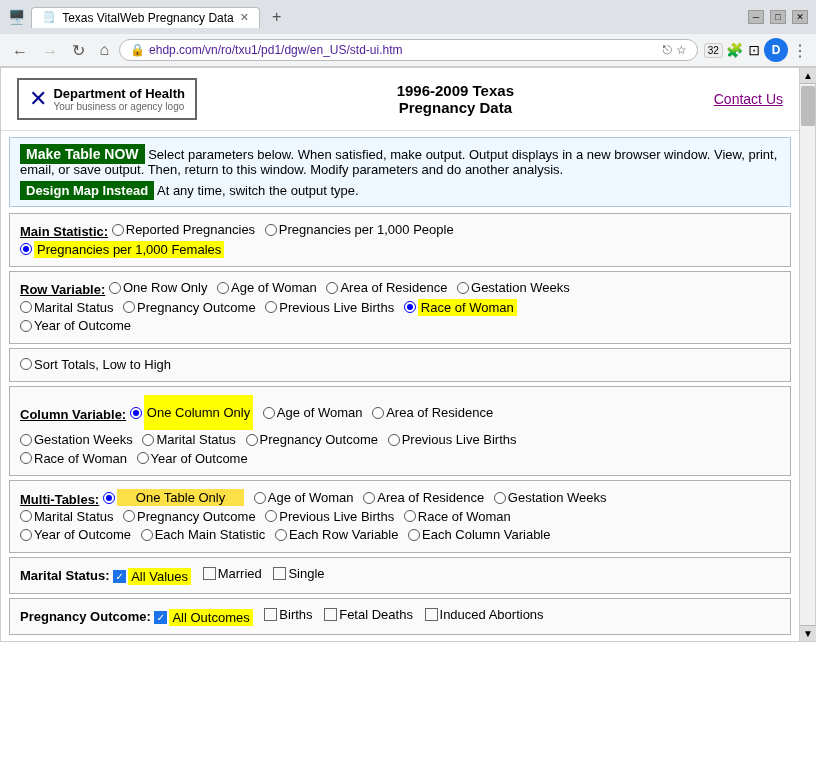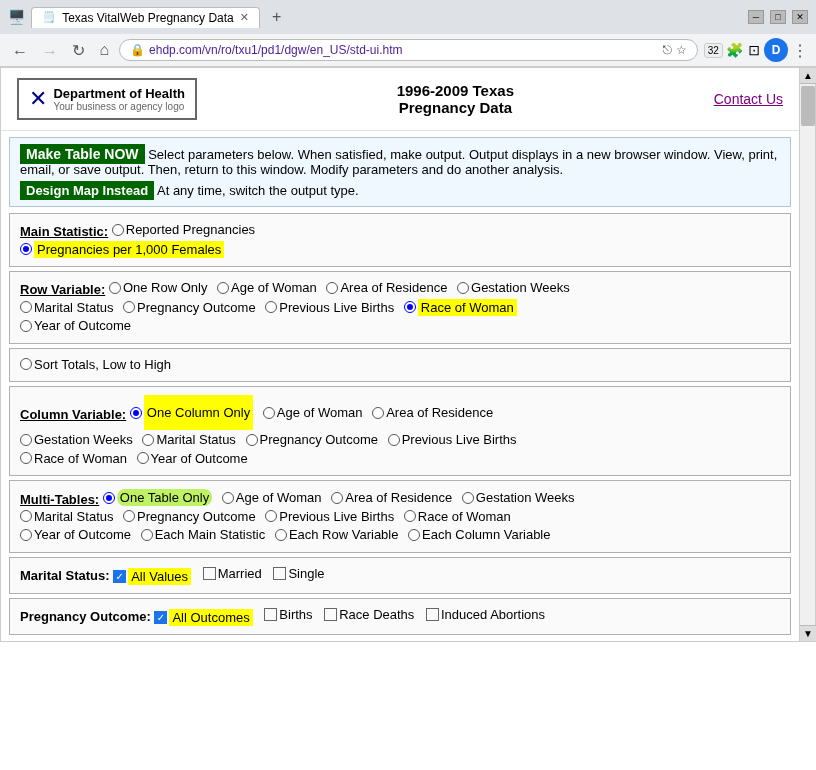--- a/index.html
+++ b/index.html
@@ -119,20 +119,24 @@
         </div>
       </div>
 
       <div class="param-section" style="border:1px solid #b0b0b0; margin:4px 8px; padding:6px 10px; background:#fafafa;">
         <div class="param-row">
           <span style="font-weight:bold; text-decoration:underline; font-size:13px;">Main Statistic:</span>
           <span class="radio-item">
             <span class="radio-circle"></span>
             <span>Reported Pregnancies</span>
           </span>
+          <span class="radio-item">
+            <span class="radio-circle"></span>
+            <span>Pregnancies per 1,000 People</span>
+          </span>
         </div>
         <div class="param-row">
           <span class="radio-item">
             <span class="radio-circle selected"></span>
             <span style="background:#ffff00; padding:1px 3px;">Pregnancies per 1,000 Females</span>
           </span>
         </div>
       </div>
 
       <div style="border:1px solid #b0b0b0; margin:4px 8px; padding:6px 10px; background:#fafafa;">
@@ -234,21 +238,21 @@
             <span>Year of Outcome</span>
           </span>
         </div>
       </div>
 
       <div style="border:1px solid #b0b0b0; margin:4px 8px; padding:6px 10px; background:#fafafa;">
         <div class="param-row">
           <span style="font-weight:bold; text-decoration:underline; font-size:13px;">Multi-Tables:</span>
           <span class="radio-item">
             <span class="radio-circle selected"></span>
-            <span style="background:#bef264; padding:1px 3px;border-radius:8px;">One Table Only</span>
+            <span style="background:#fde047; padding:1px 19px;">One Table Only</span>
           </span>
           <span class="radio-item">
             <span class="radio-circle"></span>
             <span>Age of Woman</span>
           </span>
           <span class="radio-item">
             <span class="radio-circle"></span>
             <span>Area of Residence</span>
           </span>
           <span class="radio-item">
@@ -318,21 +322,21 @@
           <span class="checkbox-item">
             <span class="cb-checked">✓</span>
             <span style="background:#ffff00; padding:1px 3px;">All Outcomes</span>
           </span>
           <span class="checkbox-item">
             <span class="cb-unchecked"></span>
             <span>Births</span>
           </span>
           <span class="checkbox-item">
             <span class="cb-unchecked"></span>
-            <span>Race Deaths</span>
+            <span>Fetal Deaths</span>
           </span>
           <span class="checkbox-item">
             <span class="cb-unchecked"></span>
             <span>Induced Abortions</span>
           </span>
         </div>
       </div>
 
     </div>
   </div>

